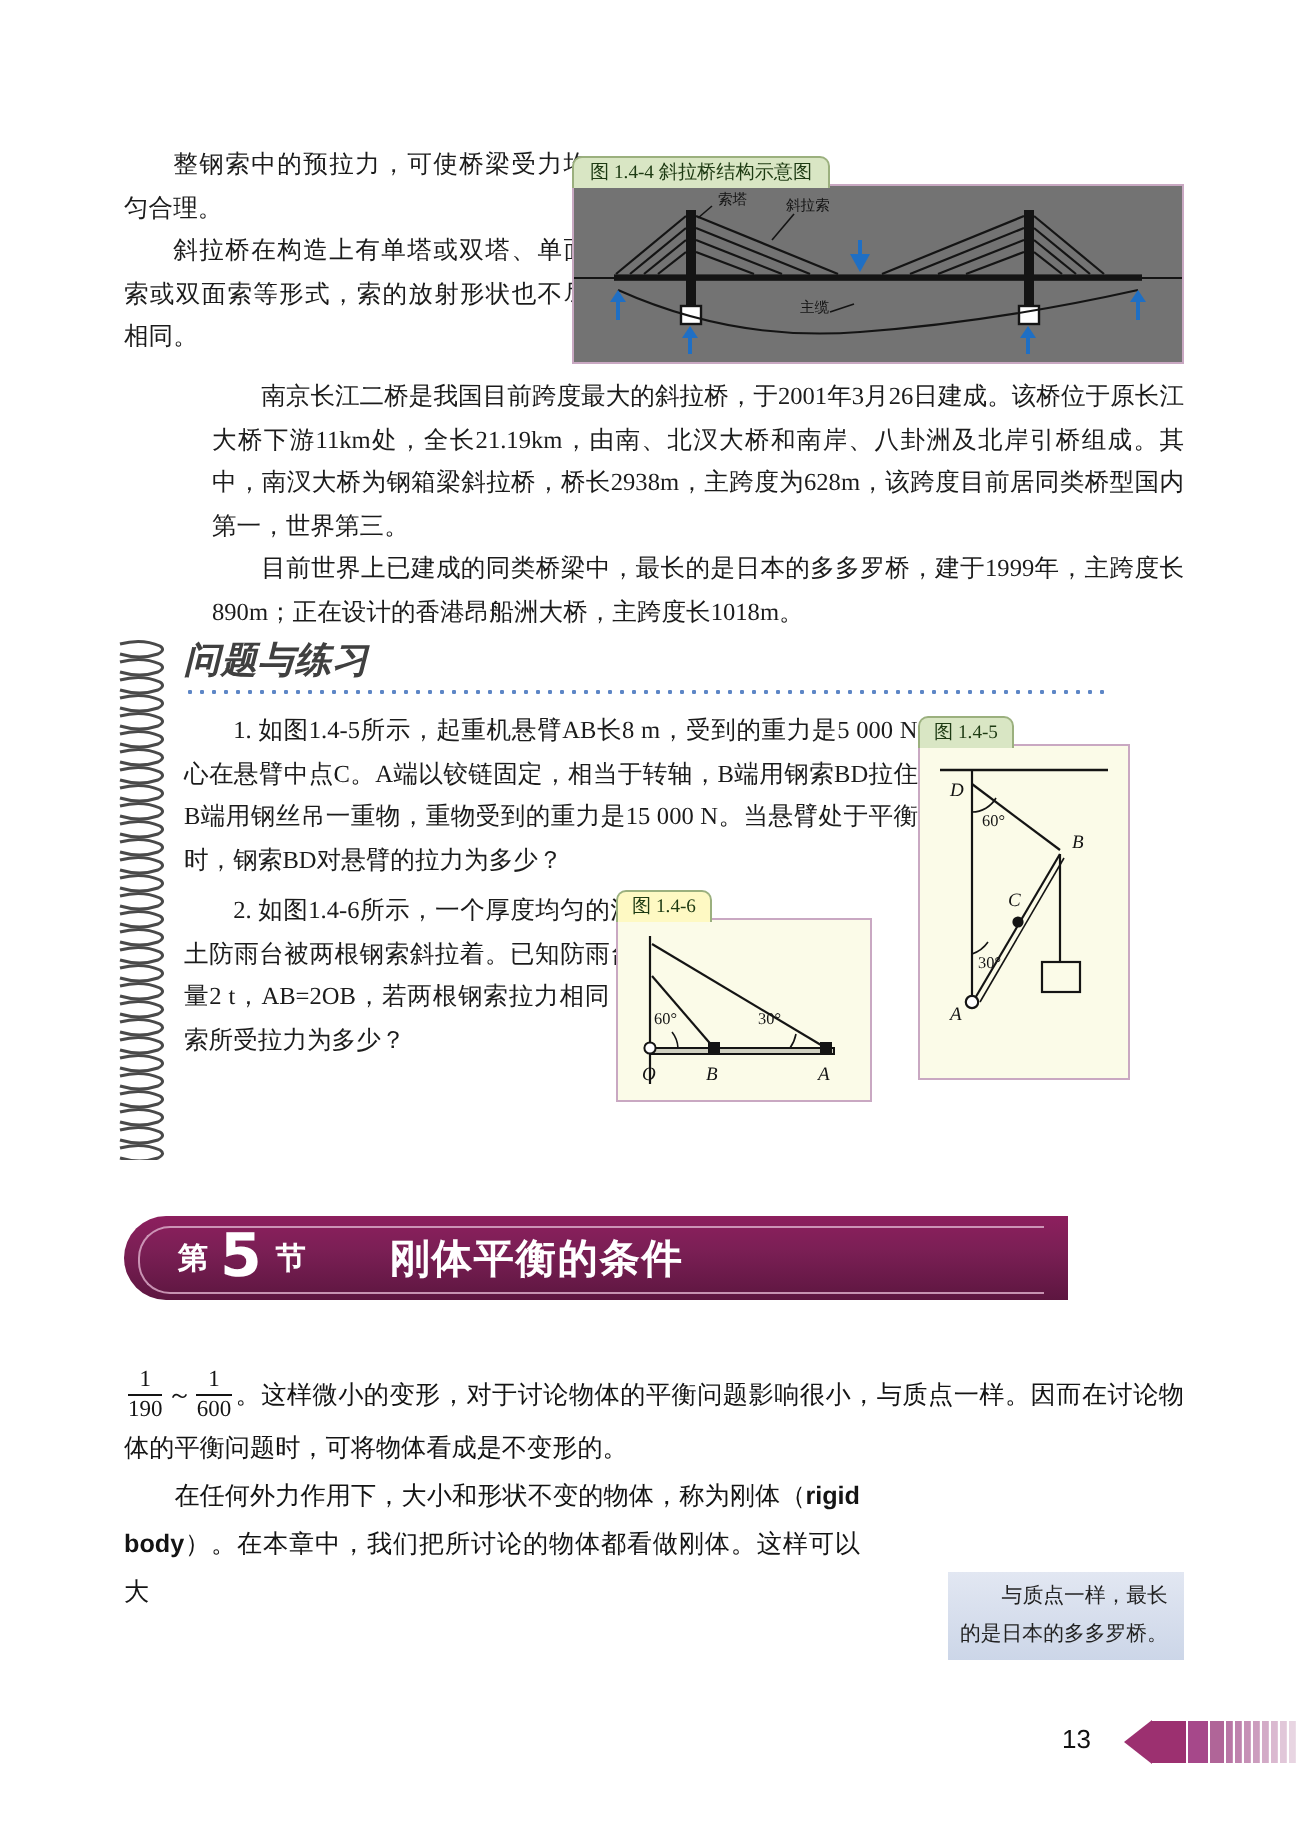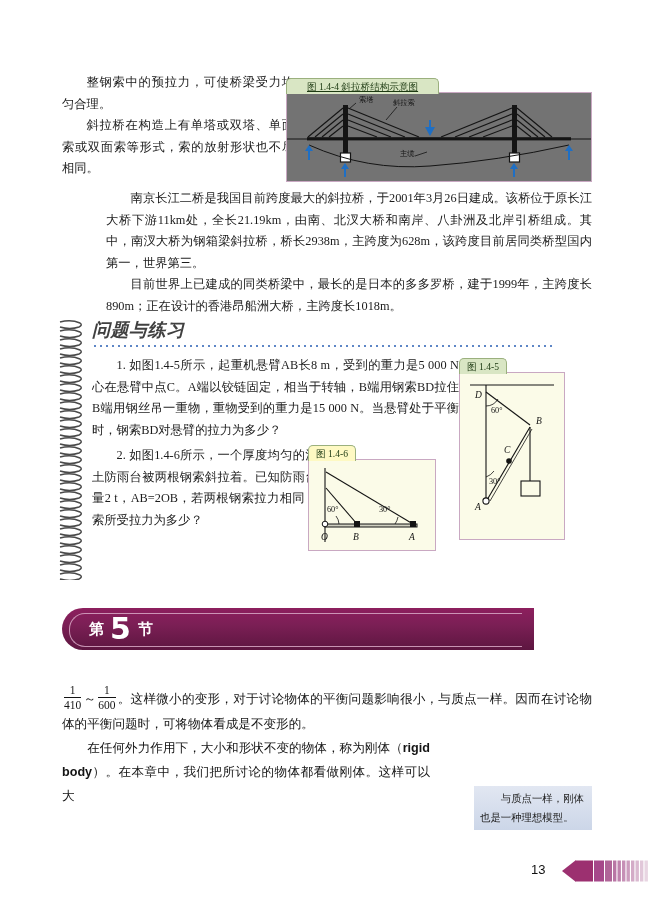--- a/index.html
+++ b/index.html
@@ -48,31 +48,30 @@
     position: absolute;
     left: 286px;
     top: 78px;
     width: 306px;
     height: 104px;
   }
   #fig144 .fig-tab {
     position: absolute;
     left: 0; top: 0;
     height: 15px;
-    padding: 0 20px;
+    padding: 0 8px;
     background: #d9e6c4;
     border: 1px solid #9bb07e;
     border-bottom: none;
     border-radius: 5px 5px 0 0;
     font-size: 9.6px;
     line-height: 15px;
     color: #1d3a12;
     white-space: nowrap;
     z-index: 3;
-    text-decoration: underline;
   }
   #fig144 .fig-body {
     position: absolute;
     left: 0; top: 14px;
     right: 0; bottom: 0;
     background: #737373;
     border: 1px solid #c9a8c2;
   }
 
   
@@ -467,28 +466,29 @@
       <text x="100" y="80" font-size="9.5" font-style="italic" font-family="Liberation Serif, serif" fill="#141414">A</text>
     </svg>
   </div>
 </div>
 
 <div id="section-banner">
   <div class="ring"></div>
   <span class="banner-txt" id="b-di">第</span>
   <span class="banner-txt" id="b-num">5</span>
   <span class="banner-txt" id="b-jie">节</span>
+  <span class="banner-txt" id="b-title">刚体平衡的条件</span>
 </div>
 
 <div id="main-body">
-  <p id="main-p2" style="text-indent:0"><span class="frac"><span class="num">1</span><span class="den">410</span></span><span>～</span><span class="frac"><span class="num">1</span><span class="den">600</span></span><span>。这样微小的变形，对于讨论物体的平衡问题影响很小，与质点一样。因而在讨论物体的平衡问题时，可将物体看成是不变形的。</span></p>
+  <p id="main-p2" style="text-indent:0"><span class="frac"><span class="num">1</span><span class="den">190</span></span><span>～</span><span class="frac"><span class="num">1</span><span class="den">600</span></span><span>。这样微小的变形，对于讨论物体的平衡问题影响很小，与质点一样。因而在讨论物体的平衡问题时，可将物体看成是不变形的。</span></p>
   <p id="main-p3"><span>在任何外力作用下，大小和形状不变的物体，称为刚体（</span><span class="bold">rigid body</span><span>）。在本章中，我们把所讨论的物体都看做刚体。这样可以大</span></p>
 </div>
 
-<div id="side-note">与质点一样，刚体也是一种理想模型。</div>
+<div id="side-note">与质点一样，最长的是日本的多多罗桥。</div>
 
 <div id="page-num">13</div>
 <svg id="footer-deco" viewBox="0 0 86 26">
   <polygon points="0,13 14,2 14,24" fill="#9c3070"></polygon>
   <rect x="14" y="2.5" width="17" height="21" fill="#9c3070"></rect>
   <rect x="32" y="2.5" width="10" height="21" fill="#a6488a"></rect>
   <rect x="43" y="2.5" width="7" height="21" fill="#b06598"></rect>
   <rect x="51" y="2.5" width="3.4" height="21" fill="#b976a5"></rect>
   <rect x="55.5" y="2.5" width="3.4" height="21" fill="#bf82ad"></rect>
   <rect x="60" y="2.5" width="3.4" height="21" fill="#c690b6"></rect>

